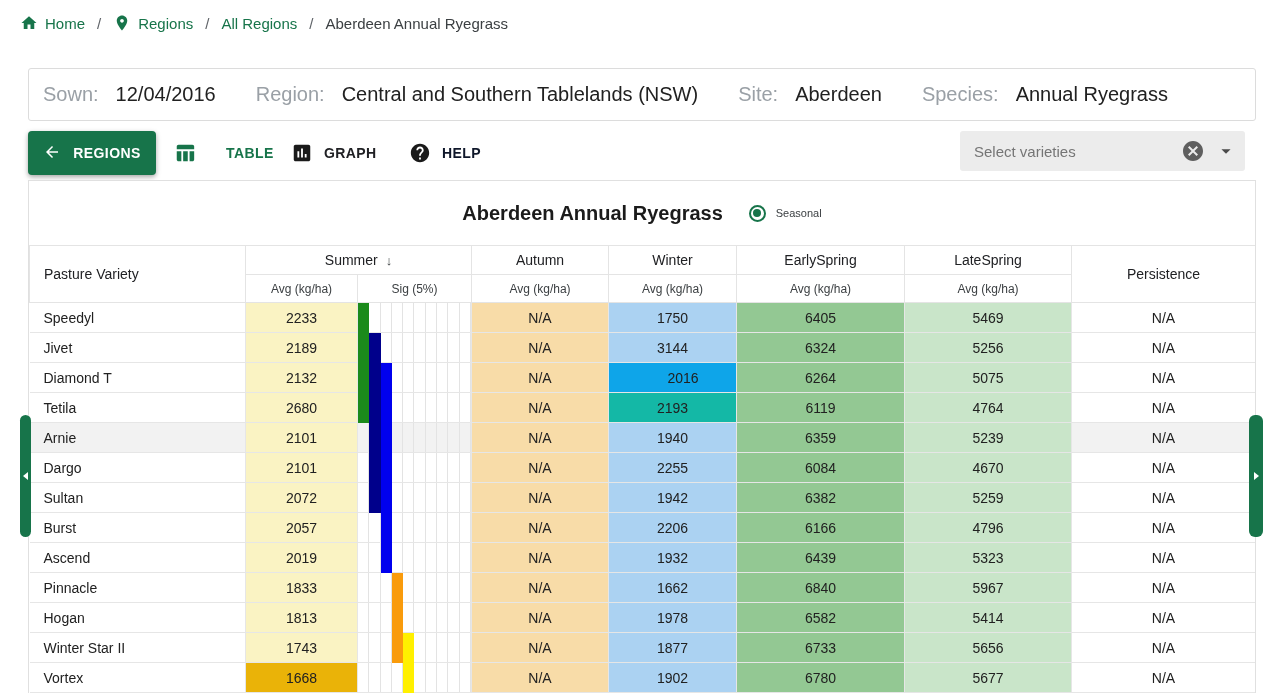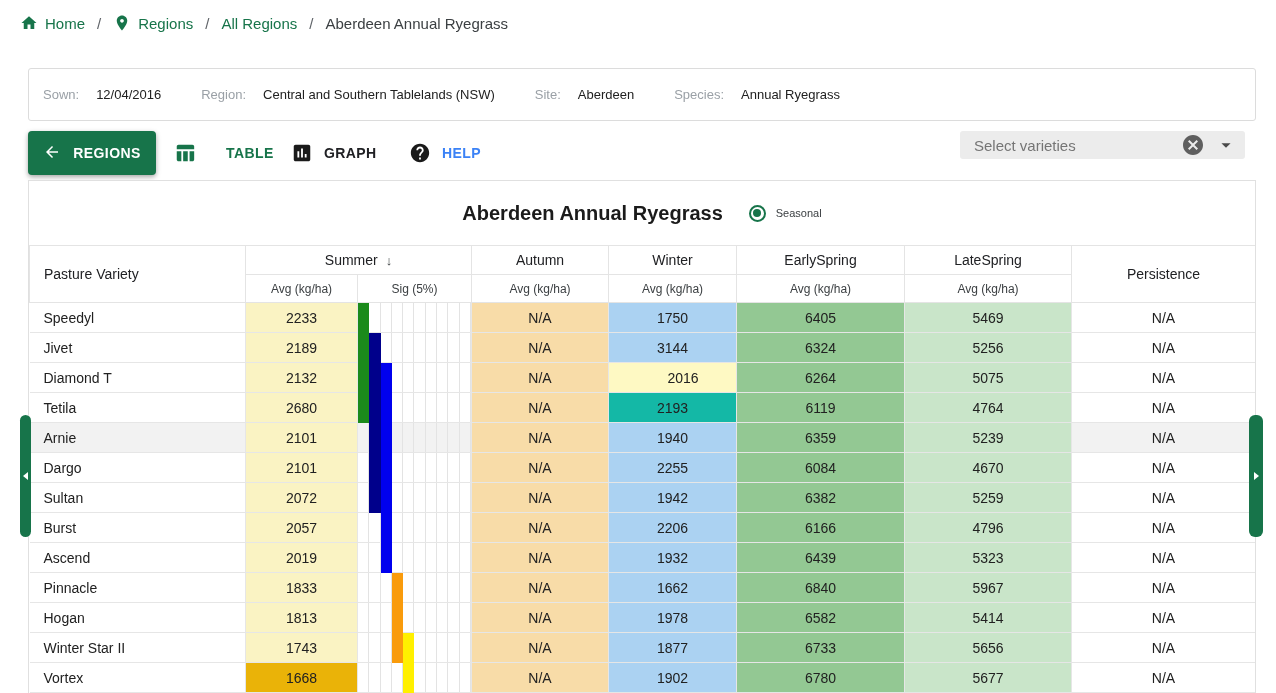--- a/index.html
+++ b/index.html
@@ -15,21 +15,21 @@
   .bc-item{ display:flex; align-items:center; gap:7px; }
   .bc-link{ color:var(--green); cursor:pointer; }
   .bc-current{ color:#3c4043; }
   .bc-sep{ color:#5f6368; margin:0 12px; }
   .bc-icon{ display:inline-flex; width:18px; height:18px; }
   .bc-icon svg{ width:18px; height:18px; fill:var(--green); }
   
   .info-bar{
     position:absolute; left:28px; top:68px; width:1228px; height:53px;
     border:1px solid #dcdcdc; border-radius:3px; background:#fff;
-    display:flex; align-items:center; padding:0 14px; font-size:13px;
+    display:flex; align-items:center; padding:0 14px; font-size:20px;
   }
   .if-label{ color:#9aa0a6; margin-right:17px; white-space:nowrap; }
   .if-value{ color:#212121; margin-right:40px; white-space:nowrap; }
   
   .btn-regions{
     position:absolute; left:28px; top:131px; width:128px; height:44px;
     background:var(--green); color:#fff; border:none; border-radius:4px;
     font-family:inherit; font-size:14px; font-weight:bold; letter-spacing:.4px;
     display:flex; align-items:center; justify-content:center; gap:12px;
     box-shadow:0 2px 5px rgba(0,0,0,.35); cursor:pointer;
@@ -37,23 +37,23 @@
   .btn-regions svg{ width:18px; height:18px; fill:#fff; }
   .btn-flat{
     position:absolute; top:131px; height:44px; background:none; border:none;
     display:flex; align-items:center; gap:11px; cursor:pointer;
     font-family:inherit; font-size:14px; font-weight:bold; letter-spacing:.4px;
   }
   .btn-flat .ticon{ display:inline-flex; width:22px; height:22px; }
   .btn-flat svg{ width:22px; height:22px; }
   #btn-table{ left:168px; color:var(--green);gap:30px; }
   #btn-graph{ left:285px; color:#202124; }
-  #btn-help{ left:403px; color:#3b82f6; }
+  #btn-help{ left:403px; color:#0f172a; }
   .select{
-    position:absolute; left:960px; top:131px; width:285px; height:28px;
+    position:absolute; left:960px; top:131px; width:285px; height:40px;
     background:#ececec; border-radius:3px; display:flex; align-items:center;
     padding:0 8px 0 14px; cursor:pointer;
   }
   .select-ph{ color:#757575; font-size:15px; flex:1; }
   .clear-ic{ display:inline-flex; width:24px; height:24px; margin-right:10px; }
   .clear-ic svg{ width:24px; height:24px; fill:#5f5f5f; }
   .caret-ic{ display:inline-flex; width:22px; height:22px; }
   .caret-ic svg{ width:22px; height:22px; fill:#4a4a4a; }
   
   .card{
@@ -293,21 +293,21 @@
               <div class="sig-cell"></div>
               <div class="sig-cell"></div>
               <div class="sig-cell"></div>
               <div class="sig-cell"></div>
               <div class="sig-bar" style="left: 0%; background: rgb(27, 138, 27);"></div>
               <div class="sig-bar" style="left: 10%; background: rgb(0, 0, 139);"></div>
               <div class="sig-bar" style="left: 20%; background: rgb(0, 0, 238);"></div>
             </div>
           </td>
           <td style="background: rgb(248, 220, 168);">N/A</td>
-          <td style="background: #fef9c3; padding-left: 21px;">2016</td>
+          <td style="background: #0ea5e9; padding-left: 21px;">2016</td>
           <td style="background: rgb(147, 200, 147);">6264</td>
           <td style="background: rgb(201, 229, 201);">5075</td>
           <td>N/A</td>
         </tr>
         <tr>
           <td class="v">Tetila</td>
           <td style="background: rgb(250, 243, 195);">2680</td>
           <td class="sig">
             <div class="sig-grid">
               <div class="sig-cell"></div>

